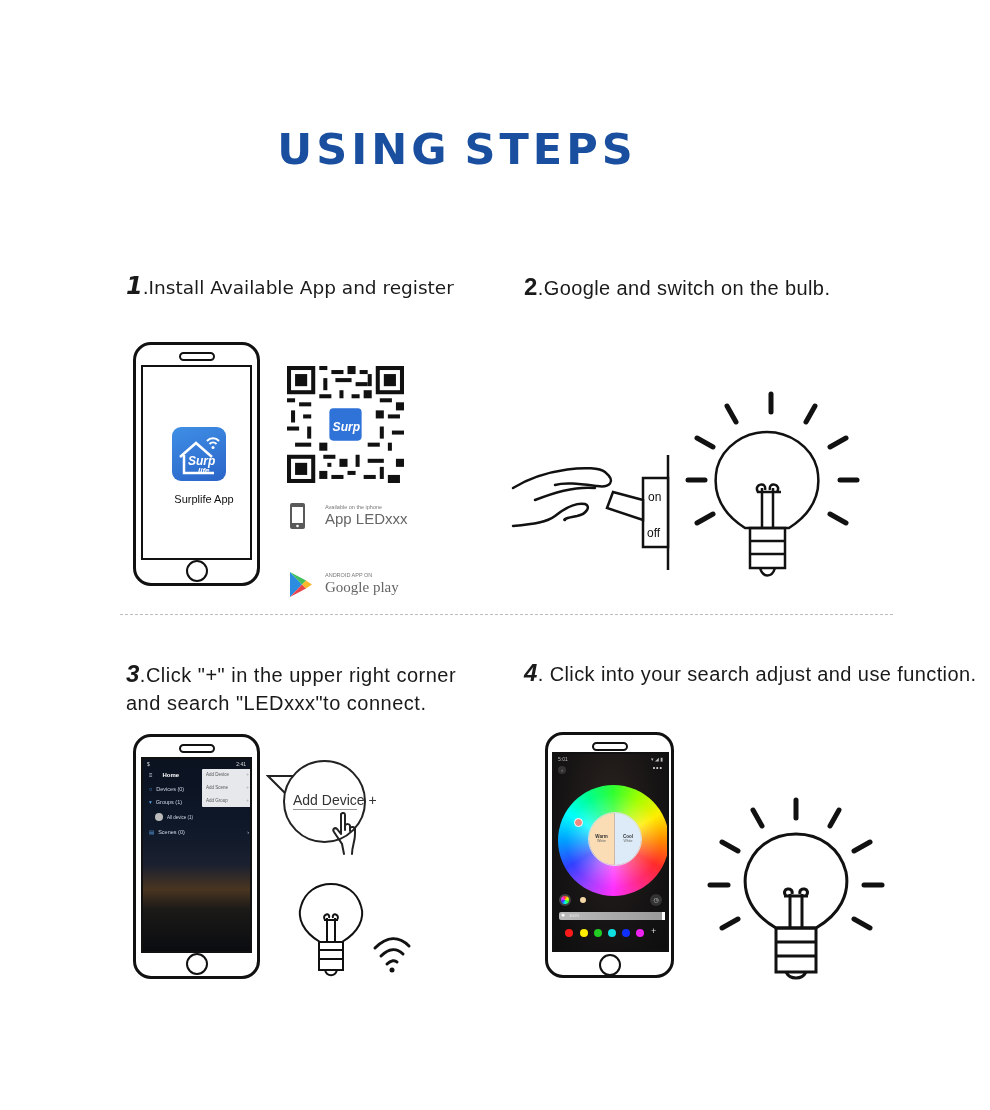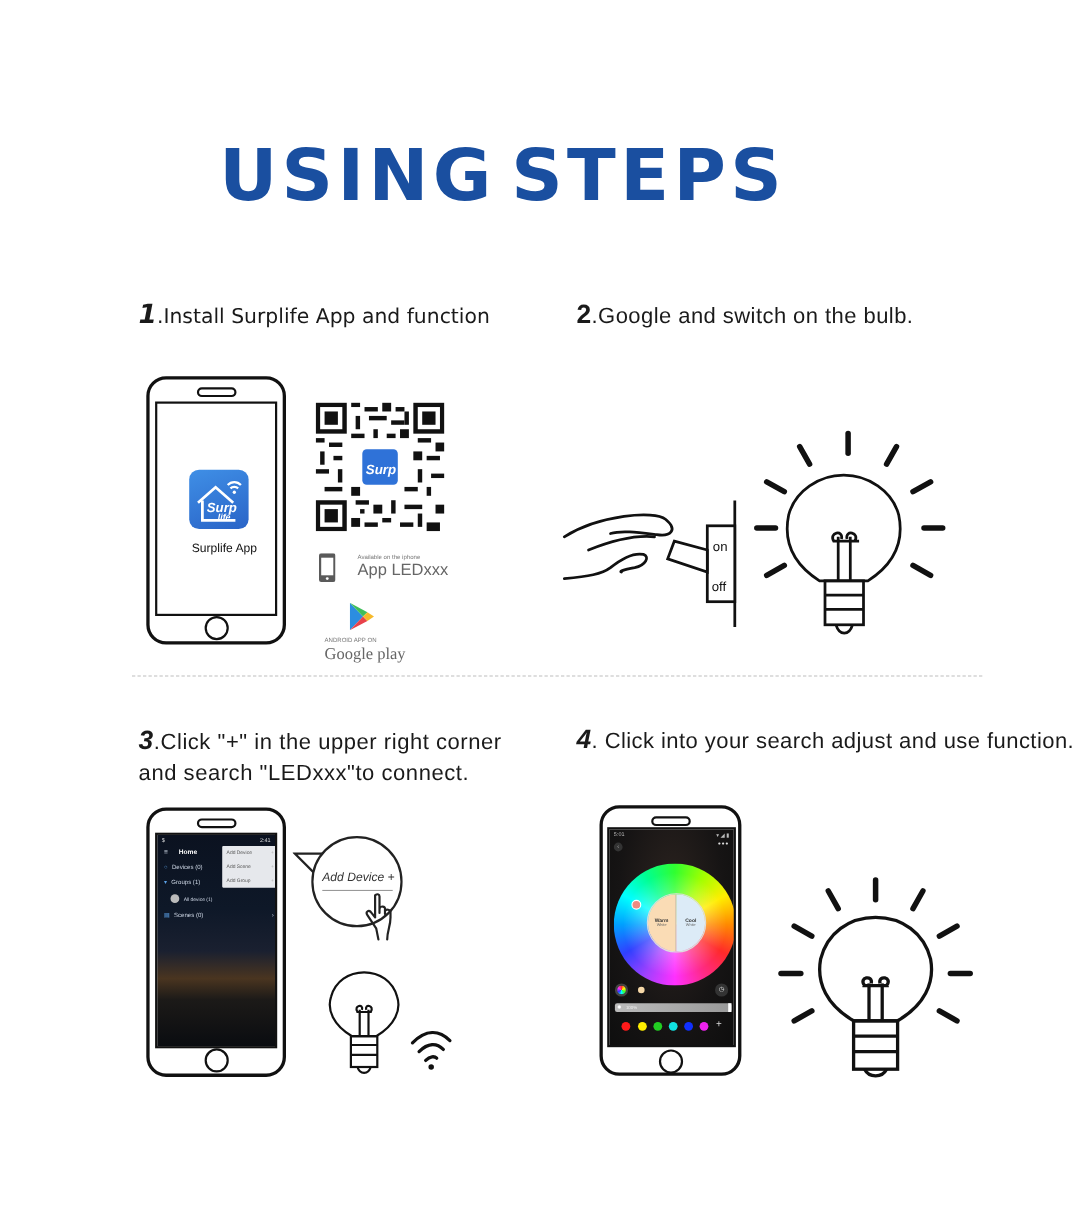--- a/index.html
+++ b/index.html
@@ -3,21 +3,21 @@
   <meta charset="utf-8">
   <style>
     * { box-sizing: border-box; margin: 0; padding: 0; }
     html, body { width: 990px; height: 1110px; background: #ffffff; overflow: hidden; }
     body { position: relative; font-family: "Liberation Sans", sans-serif; color: #1a1a1a; }
 
     .abs { position: absolute; }
 
     .title {
       position: absolute; left: 0; top: 128px; width: 914px; text-align: center;
-      font-family: "DejaVu Sans", sans-serif; font-weight: bold; font-size: 65px;
+      font-family: "DejaVu Sans", sans-serif; font-weight: bold; font-size: 43px;
       letter-spacing: 4px; color: #1a4fa0; line-height: 1;
     }
     .title .gap { display: inline-block; width: 14px; }
 
     .step-head { position: absolute; font-size: 20px; line-height: 25px; color: #1a1a1a; }
     .step-num { font-weight: bold; font-style: italic; font-size: 24px; }
     .step-head.s1 { left: 126px; top: 274px; font-family: "DejaVu Sans", sans-serif; font-size: 18.5px; line-height: 25px; }
     .step-head.s1 .line2 { padding-left: 19px; display: block; }
     .step-head.s2 { left: 524px; top: 274px; font-size: 20px; letter-spacing: 0.4px; }
     .step-head.s2 .step-num { font-style: normal; }
@@ -59,21 +59,21 @@
     .sb { position: absolute; top: 2px; font-size: 5px; color: #ddd; }
     .menu-row { position: absolute; font-size: 5.5px; color: #cfd8e6; display: flex; align-items: center; gap: 4px; }
     .dropdown {
       position: absolute; left: 59px; top: 10px; width: 50px; height: 38px;
       background: #e6e8ec; border-radius: 1px;
     }
     .dropdown .dd-item { position: absolute; left: 4px; font-size: 4.5px; color: #555; }
     .dropdown .dd-plus { position: absolute; right: 3px; font-size: 4.5px; color: #aaa; }
 
     .bubble { position: absolute; left: 283px; top: 760px; width: 83px; height: 83px; border: 2px solid #222; border-radius: 50%; background: #fff; }
-    .bubble-label { position: absolute; left: 8px; top: 30px; font-size: 11px; color: #333; white-space: nowrap; font-style: italic; }
+    .bubble-label { position: absolute; left: 8px; top: 30px; font-size: 14px; color: #333; white-space: nowrap; }
     .bubble-line { position: absolute; left: 8px; top: 47px; width: 64px; height: 1px; background: #999; }
 
     
     .s4-screen { background: radial-gradient(ellipse at 50% 35%, #2d2420 0%, #161414 60%, #0e0e0e 100%); }
     .color-wheel {
       position: absolute; left: 4px; top: 31px; width: 111px; height: 111px; border-radius: 50%;
       background:
         radial-gradient(circle, rgba(255,255,255,0.55) 0%, rgba(255,255,255,0) 60%),
         conic-gradient(from 0deg, #30ff30, #a0ff00, #ffee00, #ff8a00, #ff2a2a, #ff2a8a, #ff30ff, #a040ff, #3040ff, #00a0ff, #00ffff, #00ff90, #30ff30);
     }
@@ -95,21 +95,21 @@
     .divider { position: absolute; left: 120px; top: 614px; width: 773px; height: 0; border-top: 1.5px dashed #bdbdbd; }
   </style>
 </head>
 <body>
 
 <div class="title">
   <span>USING</span><span class="gap"></span><span>STEPS</span>
 </div>
 
 <div class="step-head s1">
-  <span class="step-num">1</span><span>.Install Surplife App and function</span>
+  <span class="step-num">1</span><span>.Install Available App and register</span>
 </div>
 
 <div class="phone" style="left:133px; top:342px; width:127px; height:244px;">
   <div class="speaker"></div>
   <div class="screen" style="left:5px; top:20px; width:111px; height:195px;">
     <div class="app-icon" style="left:29px; top:60px;">
       <svg width="50" height="46" viewBox="0 0 50 46">
         <path d="M6 26 L22 12 L38 26" stroke="#fff" stroke-width="2.5" fill="none"></path>
         <path d="M10 24 V42 H40" stroke="#fff" stroke-width="2.5" fill="none"></path>
         <path d="M33 10 a8 8 0 0 1 12 0" stroke="#fff" stroke-width="2" fill="none"></path>
@@ -185,21 +185,21 @@
   <svg width="15" height="26" viewBox="0 0 15 26">
     <rect x="0" y="0" width="15" height="26" rx="2" fill="#5a5a5a"></rect>
     <rect x="2" y="4" width="11" height="16" fill="#fff"></rect>
     <circle cx="7.5" cy="23" r="1.3" fill="#fff"></circle>
   </svg>
   <div style="margin-left:12px;">
     <div class="store-small">Available on the iphone</div>
     <div class="store-big">App LEDxxx</div>
   </div>
 </div>
-<div class="store-row" style="left:290px; top:548px;flex-direction:column;">
+<div class="store-row" style="left:290px; top:572px;">
   <svg width="22" height="25" viewBox="0 0 22 25">
     <path d="M0 0 L12 12.5 L0 25 Z" fill="#2c8de0"></path>
     <path d="M0 0 L16 8.5 L12 12.5 Z" fill="#3fbe5b"></path>
     <path d="M0 25 L16 16.5 L12 12.5 Z" fill="#e8424b"></path>
     <path d="M16 8.5 L22 12.5 L16 16.5 L12 12.5 Z" fill="#f6b92b"></path>
   </svg>
   <div style="margin-left:5px;">
     <div class="store-small">ANDROID APP ON</div>
     <div class="google-big">Google play</div>
   </div>

